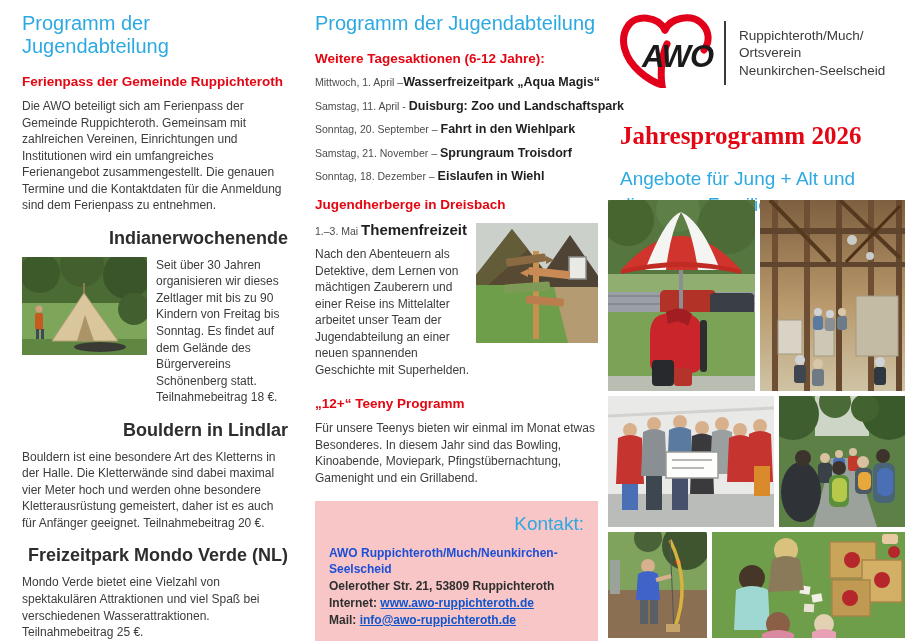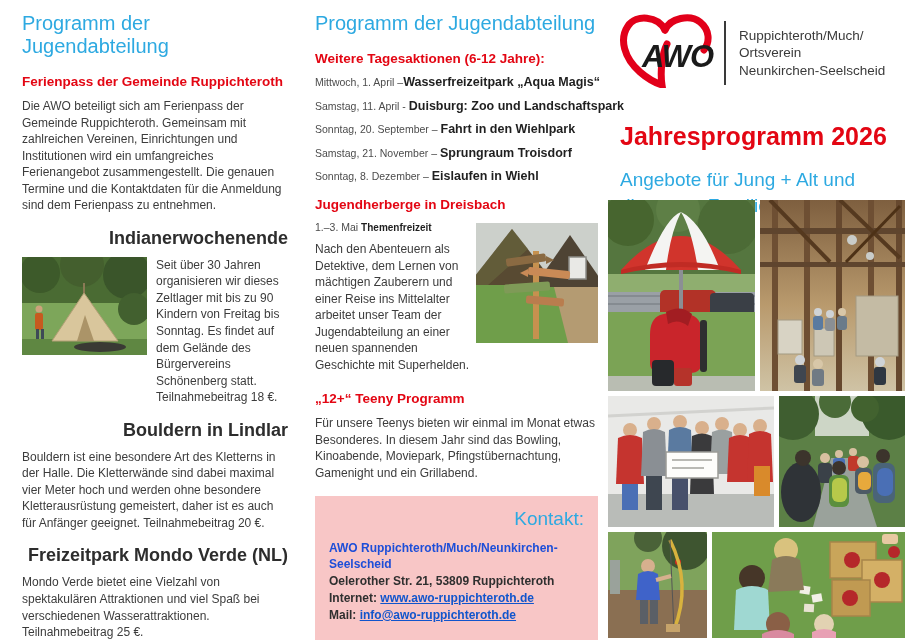--- a/index.html
+++ b/index.html
@@ -20,34 +20,34 @@
   .tent-row{display:flex;gap:9px;margin:2px 0 6px;}
   .tent-row .photo{width:125px;height:98px;flex:0 0 auto;}
   .tent-row p.body{flex:1;margin:0;}
 
   .event{font-size:10.5px;color:#4c4c4c;margin:0 0 9.5px;white-space:nowrap;}
   .event b{font-size:12.5px;color:#1f1f1f;}
 
   .dreis-wrap{overflow:hidden;}
   .dreis-img{float:right;width:122px;height:120px;margin:2px 0 4px 8px;}
   .date-line{font-size:10.5px;color:#4c4c4c;margin:0 0 8px;}
-  .date-line b{font-size:10px;color:#1f1f1f;}
+  .date-line b{font-size:15px;color:#1f1f1f;}
   .dreis-text{font-size:12px;line-height:1.38;color:#3c3c3c;margin:0;}
 
   .kontakt{background:#f8c6c6;margin-top:14px;padding:8px 14px 16px;}
   .kontakt-title{color:#2da9e1;font-size:19px;font-weight:400;margin:4px 0 10px;text-align:right;}
   .kontakt .line{font-size:12px;line-height:1.4;margin:0;color:#2f2f2f;font-weight:bold;}
   .kontakt .org{font-weight:700;color:#1d4ed8;}
   a.link{color:#1155cc;text-decoration:underline;cursor:pointer;}
 
   .logo-row{display:flex;align-items:center;padding:14px 0 0 10px;}
   .logo-heart{flex:0 0 auto;}
   .logo-divider{width:2px;height:64px;background:#3a3a3a;margin:0 13px 0 8px;}
   .logo-text{font-size:13.5px;color:#3a3a3a;line-height:1.28;}
-  .jp-title{color:#e30613;font-size:25px;font-weight:700;margin:30px 0 0 12px;}
+  .jp-title{color:#e30613;font-size:25px;font-weight:700;margin:30px 0 0 12px;font-family:Liberation Serif, serif;}
   .jp-sub{color:#2da9e1;font-size:19px;line-height:1.35;margin:16px 0 0 12px;width:258px;}
 
   .ph{position:absolute;overflow:hidden;background:#ddd;}
   .ph svg{display:block;width:100%;height:100%;}
   .ph1{left:0;   top:200px;width:147px;height:191px;}
   .ph2{left:152px;top:200px;width:145px;height:191px;}
   .ph3{left:0;   top:396px;width:166px;height:131px;}
   .ph4{left:171px;top:396px;width:126px;height:131px;}
   .ph5{left:0;   top:532px;width:99px; height:106px;}
   .ph6{left:104px;top:532px;width:193px;height:106px;}
@@ -97,21 +97,21 @@
 
 <div class="col col2">
   <div class="col-title">Programm der Jugendabteilung</div>
 
   <div class="red-h">Weitere Tagesaktionen (6-12 Jahre):</div>
 
   <div class="event"><span>Mittwoch, 1. April –</span><b>Wasserfreizeitpark „Aqua Magis“</b></div>
   <div class="event"><span>Samstag, 11. April - </span><b>Duisburg: Zoo und Landschaftspark</b></div>
   <div class="event"><span>Sonntag, 20. September – </span><b>Fahrt in den Wiehlpark</b></div>
   <div class="event"><span>Samstag, 21. November – </span><b>Sprungraum Troisdorf</b></div>
-  <div class="event"><span>Sonntag, 8. Dezember – </span><b>Eislaufen in Wiehl</b></div>
+  <div class="event"><span>Sonntag, 18. Dezember – </span><b>Eislaufen in Wiehl</b></div>
 
   <div class="red-h" style="">Jugendherberge in Dreisbach</div>
   <div class="dreis-wrap">
     <div class="dreis-img ph" style="position:static;">
       <svg viewBox="0 0 122 120" preserveAspectRatio="none">
         <rect width="122" height="60" fill="#ccd0cb"></rect>
         <rect y="58" width="122" height="62" fill="#6f9e4a"></rect>
         <polygon points="-8,62 36,6 80,62" fill="#584a32"></polygon>
         <polygon points="-8,62 36,6 52,26 12,62" fill="#6b6b3f" opacity="0.55"></polygon>
         <polygon points="58,64 94,12 130,64" fill="#4e4334"></polygon>

